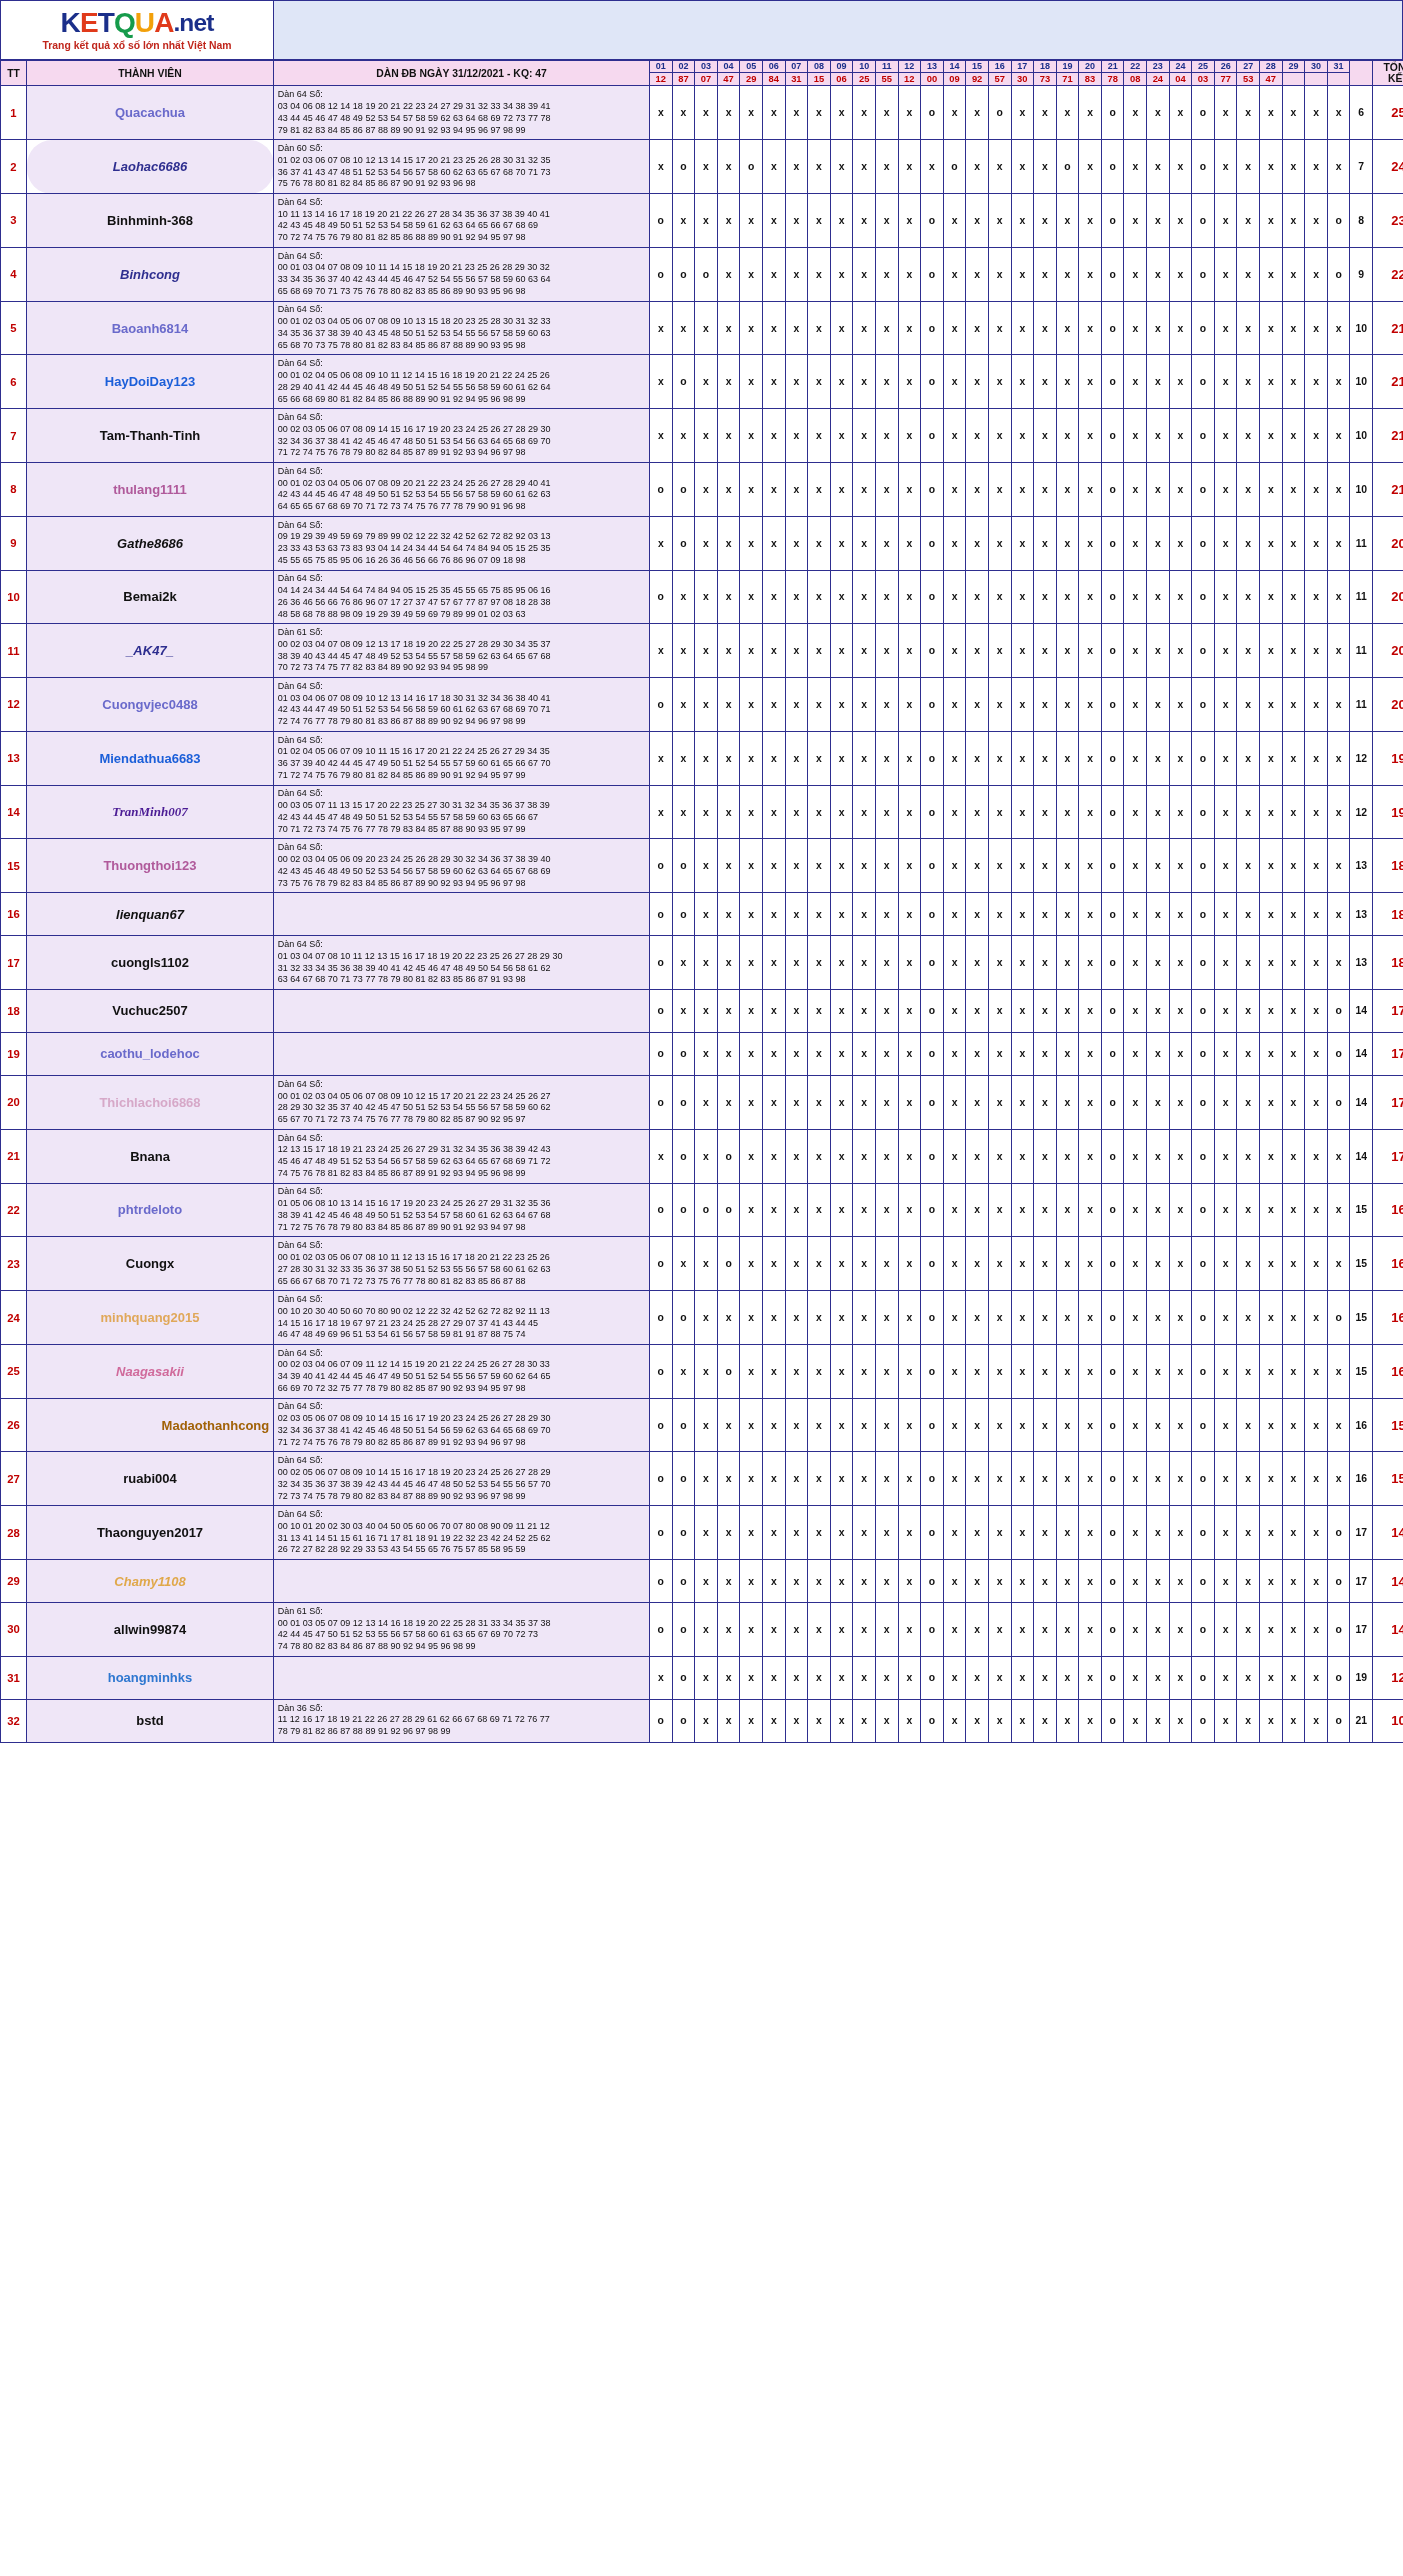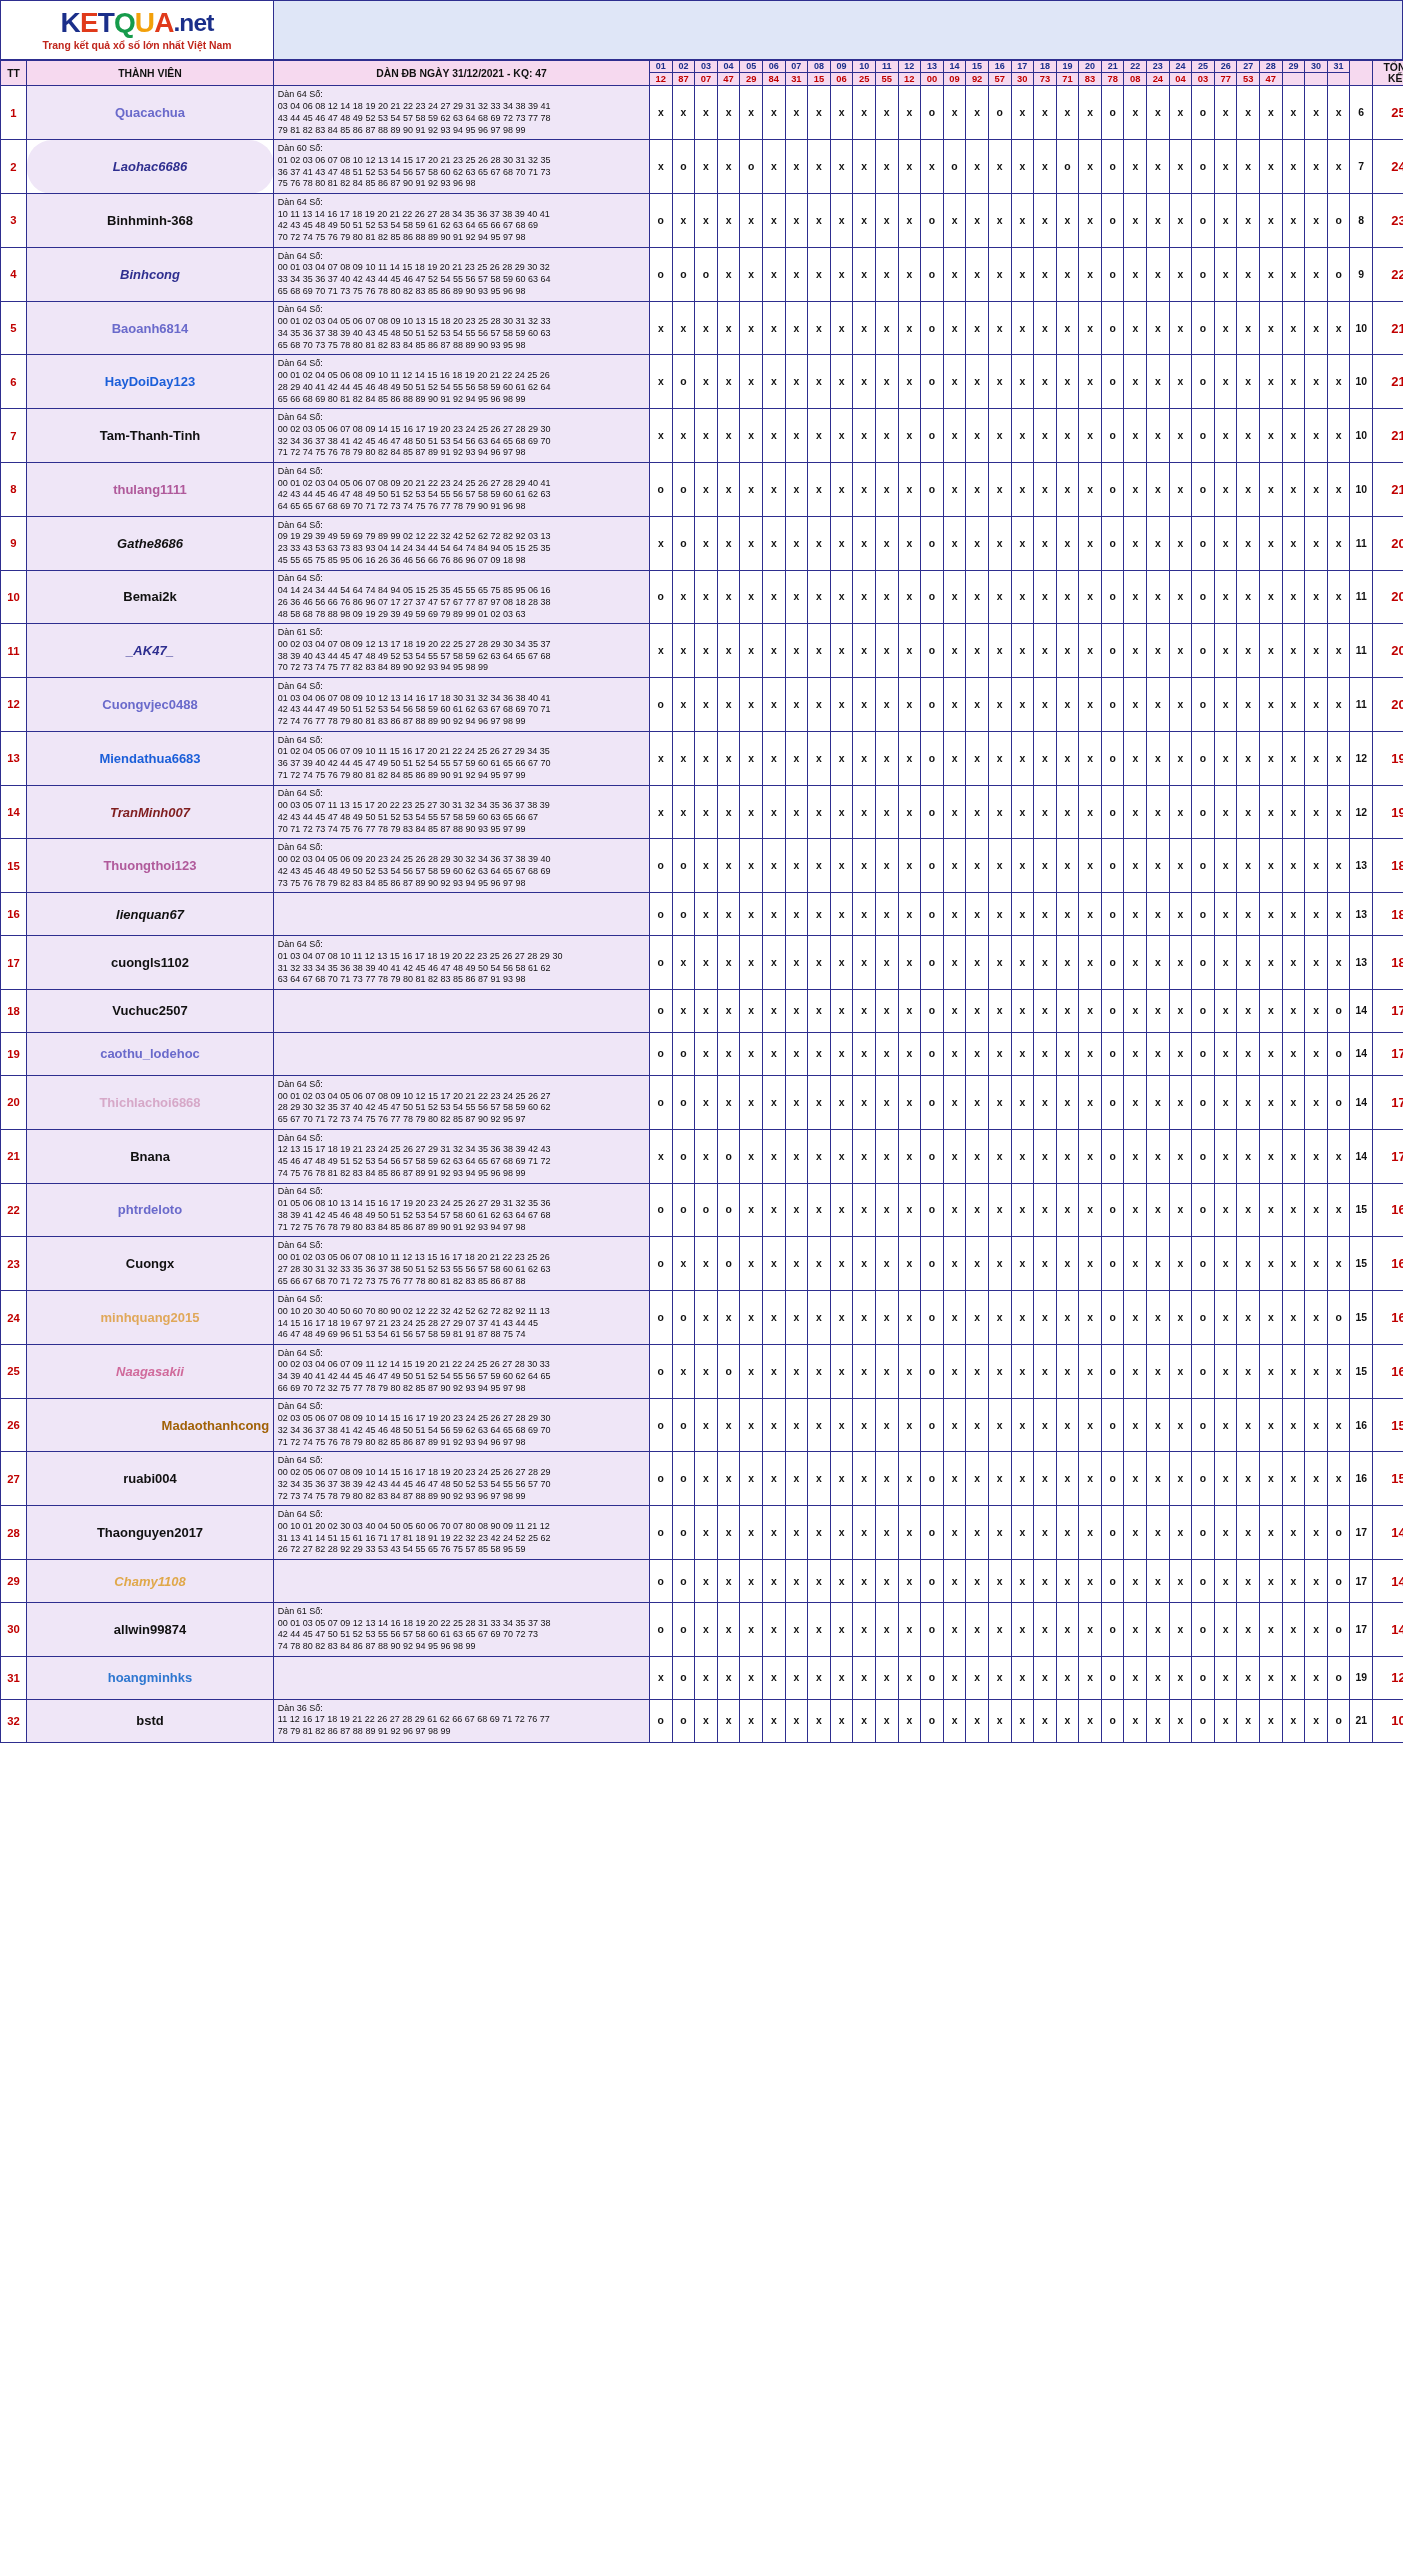--- a/index.html
+++ b/index.html
@@ -790,21 +790,21 @@
           <td class="mark x">x</td>
           <td class="mark x">x</td>
           <td class="mark x">x</td>
           <td class="mark x">x</td>
           <td class="mark x">x</td>
           <td class="cnt">12</td>
           <td class="tot">19</td>
         </tr>
         <tr class="row">
           <td class="tt">14</td>
-          <td class="mem" style="color: #7f1d1d; font-style: italic;">TranMinh007</td>
+          <td class="mem" style="color: #4c1d95; font-style: italic; font-family: Liberation Serif, serif;">TranMinh007</td>
           <td class="dan">
             <span class="lbl">Dàn 64 Số:</span>
             <span class="lbl">00 03 05 07 11 13 15 17 20 22 23 25 27 30 31 32 34 35 36 37 38 39</span>
             <span class="lbl">42 43 44 45 47 48 49 50 51 52 53 54 55 57 58 59 60 63 65 66 67</span>
             <span class="lbl">70 71 72 73 74 75 76 77 78 79 83 84 85 87 88 90 93 95 97 99</span>
           </td>
           <td class="mark x">x</td>
           <td class="mark x">x</td>
           <td class="mark x">x</td>
           <td class="mark x">x</td>

